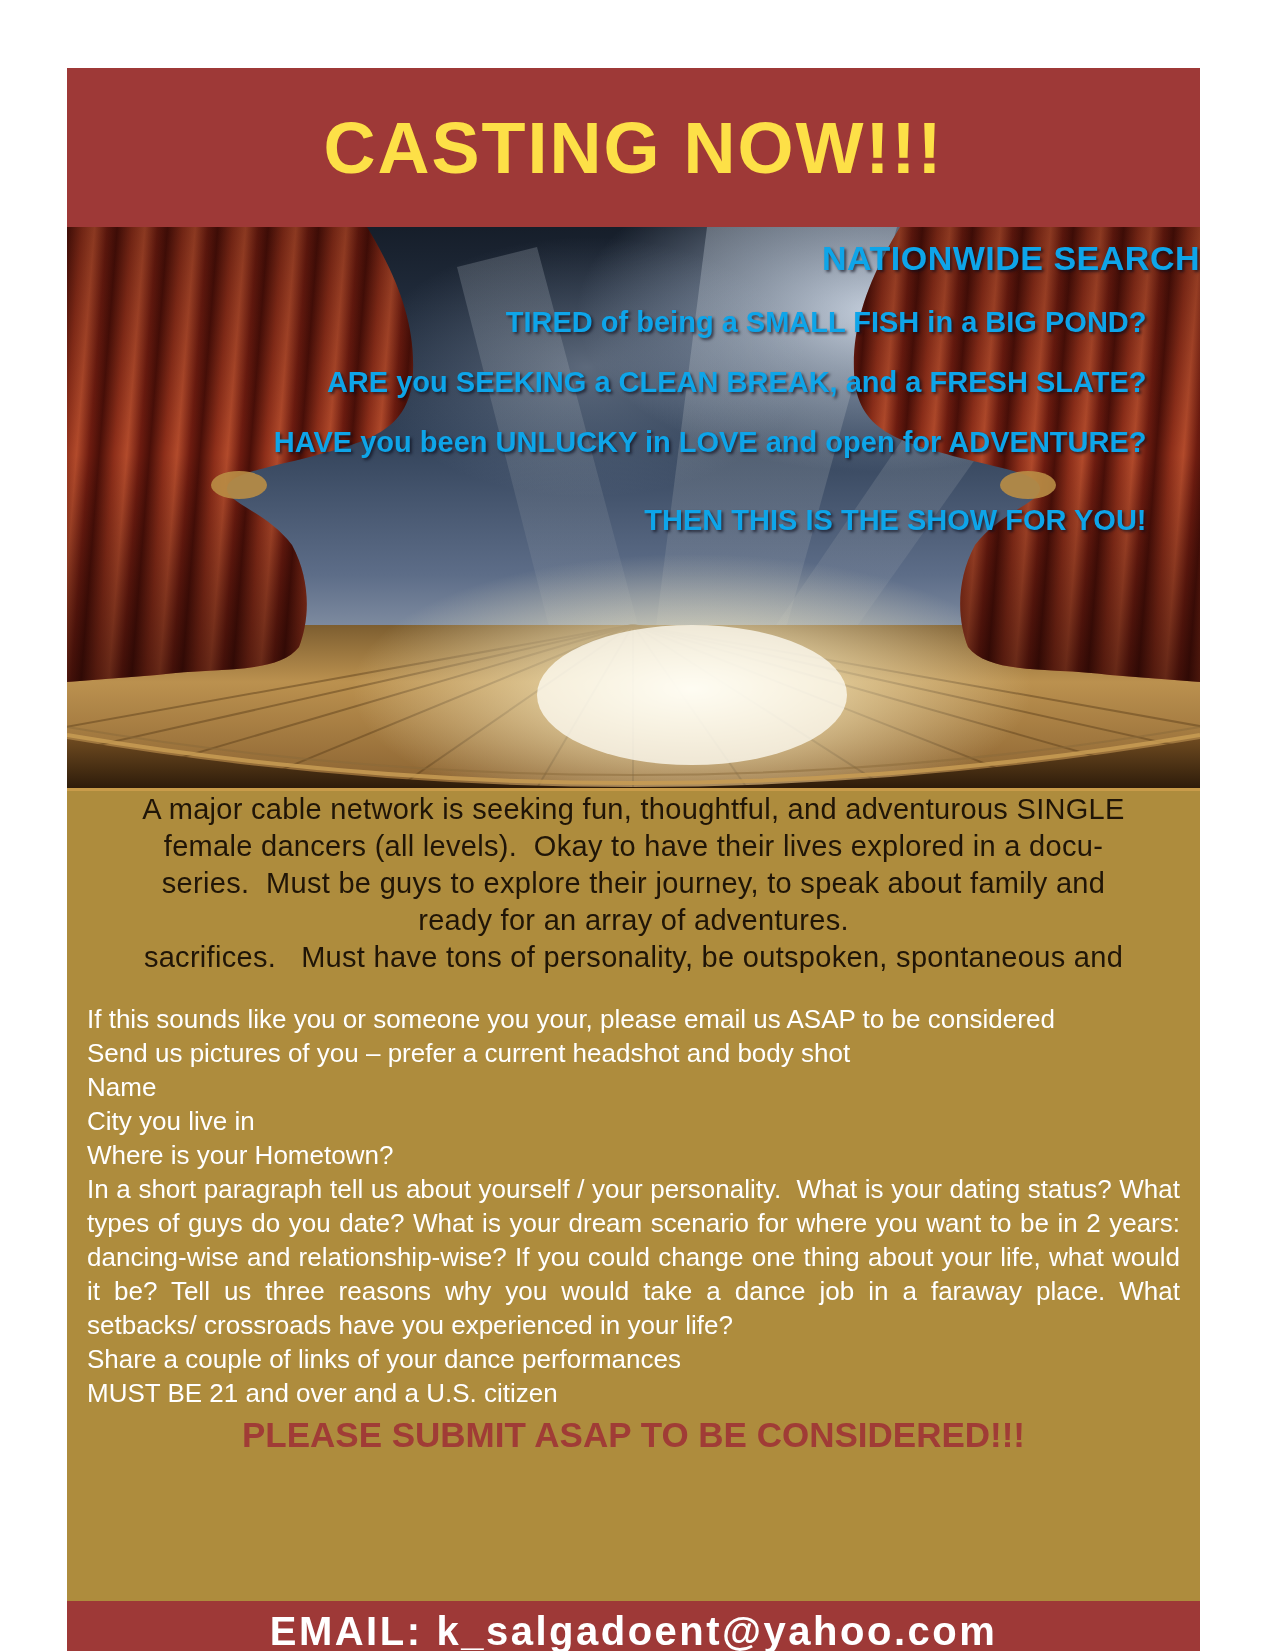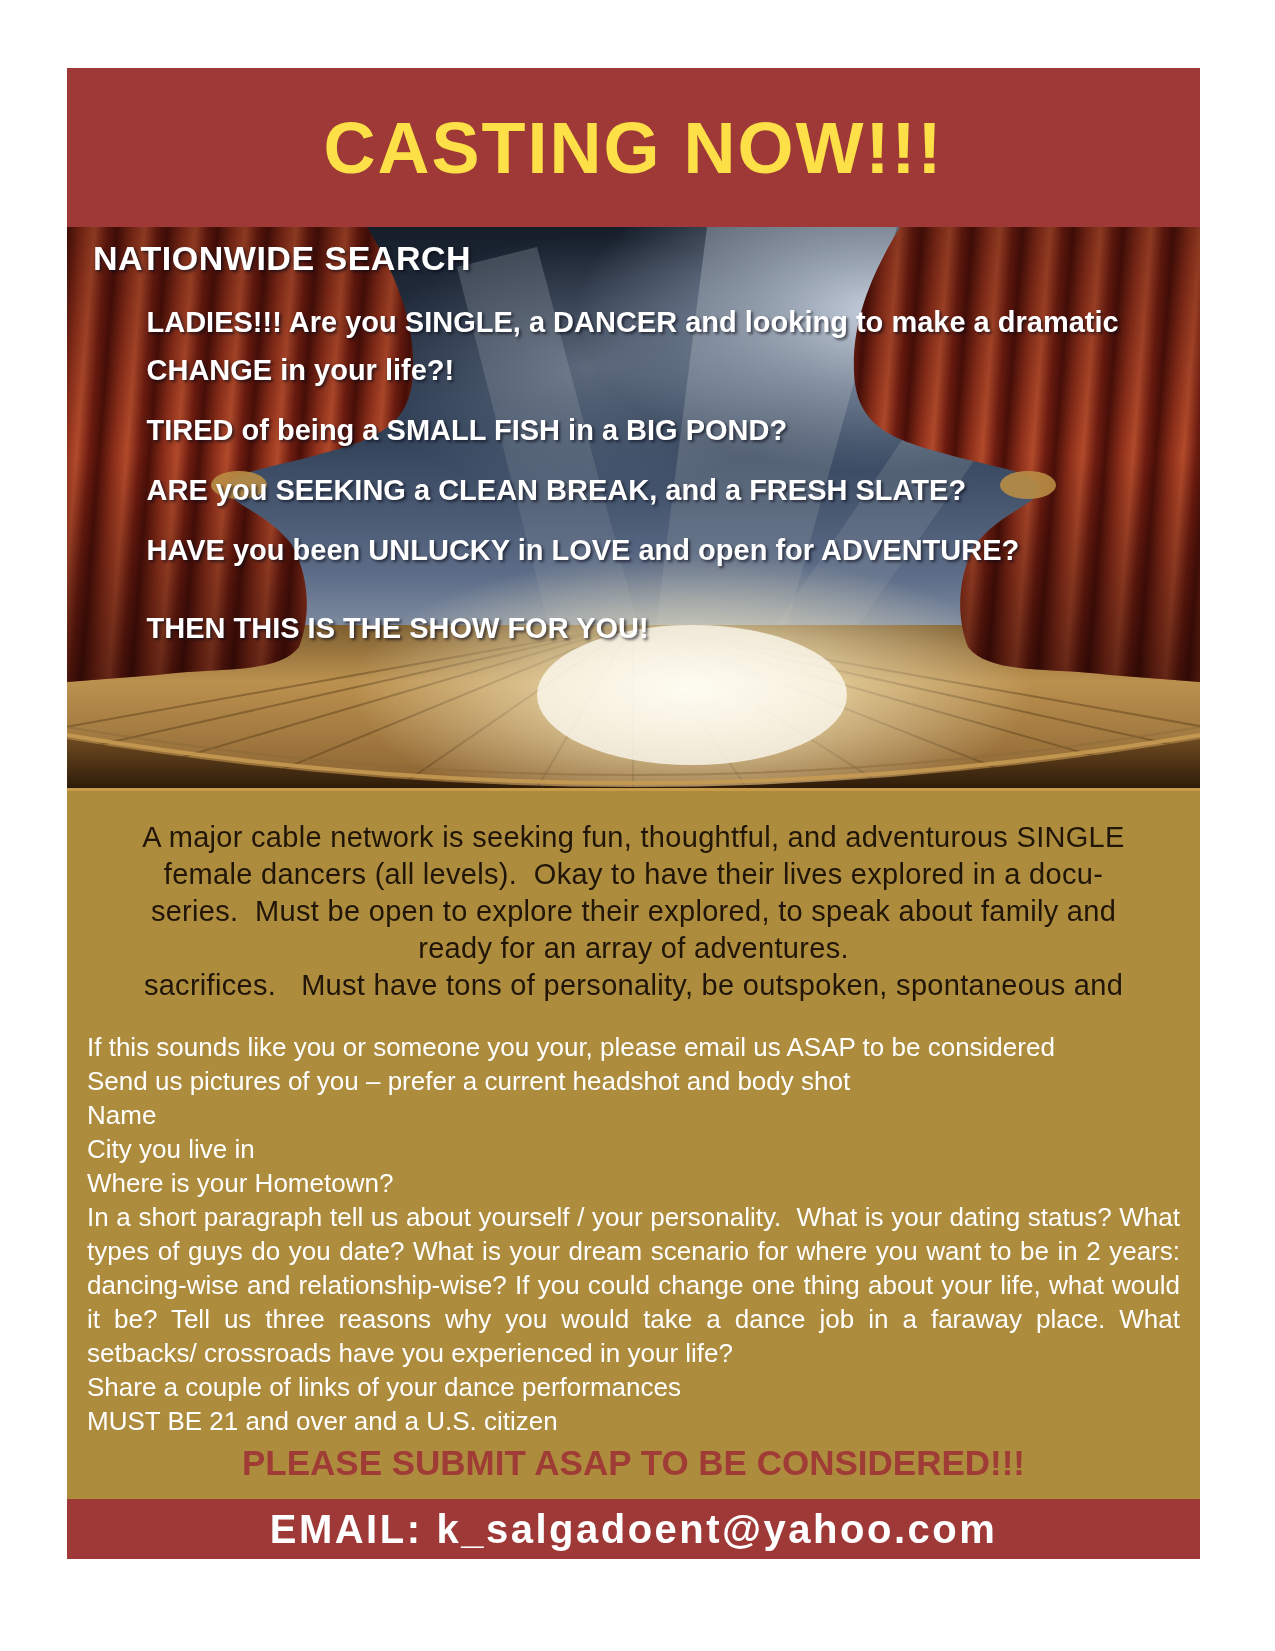--- a/index.html
+++ b/index.html
@@ -12,30 +12,30 @@
   .flyer{position:relative;width:1275px;height:1651px;background:#fff;overflow:hidden;}
   .content{position:absolute;left:67px;top:68px;width:1133px;}
 
   
   .banner-top{height:159px;background:var(--banner_red);display:flex;align-items:center;justify-content:center;}
   .banner-title{color:#fde047;font-size:72px;font-weight:700;letter-spacing:2px;white-space:nowrap;}
 
   
   .scene{position:relative;height:561px;overflow:hidden;background:#2c3a4e;}
   .scene svg{position:absolute;inset:0;width:100%;height:100%;display:block;}
-  .stage-text{position:relative;z-index:2;text-align:left;color:#ffffff;
+  .stage-text{position:relative;z-index:2;text-align:right;color:#0ea5e9;
     text-shadow:2px 2px 3px rgba(10,10,25,.65);padding-left:26px;}
   .stage-heading{padding-top:12px;font-size:34px;font-weight:700;margin-bottom:20px;letter-spacing:.5px;}
   .stage-lines{max-width:1000px;margin:0 auto;}
   .stage-line{font-size:29px;font-weight:700;line-height:48px;margin-bottom:12px;}
   .stage-line:last-child{margin-top:30px;}
 
   
-  .details{height:711px;background:var(--gold);border-top:3px solid var(--gold_trim);
-    padding:28px 20px 0;overflow:hidden;}
+  .details{height:813px;background:var(--gold);border-top:3px solid var(--gold_trim);
+    padding:0 20px 0;overflow:hidden;}
   .intro{ text-align:center;color:var(--intro_text);}
   .intro-line{font-size:29px;line-height:37px;letter-spacing:.3px;white-space:pre-wrap;}
   .details-list{margin-top:26px;color:#fff;}
   .detail-line{font-size:26px;line-height:34px;text-align:justify;white-space:pre-wrap;}
   .submit-line{margin-top:5px;text-align:center;color:var(--submit_red);
     font-size:35px;font-weight:700;line-height:40px;white-space:nowrap;}
 
   
   .banner-bottom{height:60px;background:var(--banner_red);display:flex;align-items:center;justify-content:center;gap:14px;}
   .email-label,.email-address{color:#fff;font-size:40px;font-weight:700;letter-spacing:2.5px;white-space:nowrap;}
@@ -134,34 +134,33 @@
         <g>
           <path d="M1133,0 L833,0 C803,50 785,95 787,145 C789,205 833,215 898,232 C943,243 973,248 973,262 C973,276 933,285 908,318 C888,355 891,395 901,420 C923,448 983,440 1043,448 L1133,455 Z" fill="url(#curt)"></path>
           <path d="M1133,0 L833,0 C803,50 785,95 787,145 C789,205 833,215 898,232 C943,243 973,248 973,262 C973,276 933,285 908,318 C888,355 891,395 901,420 C923,448 983,440 1043,448 L1133,455 Z" fill="url(#curtShade)"></path>
           <ellipse cx="961" cy="258" rx="28" ry="14" fill="#b98d45" opacity="0.9"></ellipse>
         </g>
       </svg>
 
       <div class="stage-text">
         <div class="stage-heading">NATIONWIDE SEARCH</div>
         <div class="stage-lines">
-            <div class="stage-line">LADIES!!! Are you SINGLE, a DANCER and looking to make a dramatic CHANGE in your life?!</div>
             <div class="stage-line">TIRED of being a SMALL FISH in a BIG POND?</div>
             <div class="stage-line">ARE you SEEKING a CLEAN BREAK, and a FRESH SLATE?</div>
             <div class="stage-line">HAVE you been UNLUCKY in LOVE and open for ADVENTURE?</div>
             <div class="stage-line">THEN THIS IS THE SHOW FOR YOU!</div>
           </div>
       </div>
     </div>
 
     <div class="details">
       <div class="intro">
           <div class="intro-line">A major cable network is seeking fun, thoughtful, and adventurous SINGLE</div>
           <div class="intro-line">female dancers (all levels).  Okay to have their lives explored in a docu-</div>
-          <div class="intro-line">series.  Must be open to explore their explored, to speak about family and</div>
+          <div class="intro-line">series.  Must be guys to explore their journey, to speak about family and</div>
           <div class="intro-line">ready for an array of adventures.</div>
           <div class="intro-line">sacrifices.   Must have tons of personality, be outspoken, spontaneous and</div>
         </div>
       <div class="details-list">
           <div class="detail-line">If this sounds like you or someone you your, please email us ASAP to be considered</div>
           <div class="detail-line">Send us pictures of you – prefer a current headshot and body shot</div>
           <div class="detail-line">Name</div>
           <div class="detail-line">City you live in</div>
           <div class="detail-line">Where is your Hometown?</div>
           <div class="detail-line">In a short paragraph tell us about yourself / your personality.  What is your dating status? What types of guys do you date? What is your dream scenario for where you want to be in 2 years: dancing-wise and relationship-wise? If you could change one thing about your life, what would it be? Tell us three reasons why you would take a dance job in a faraway place. What setbacks/ crossroads have you experienced in your life?</div>

